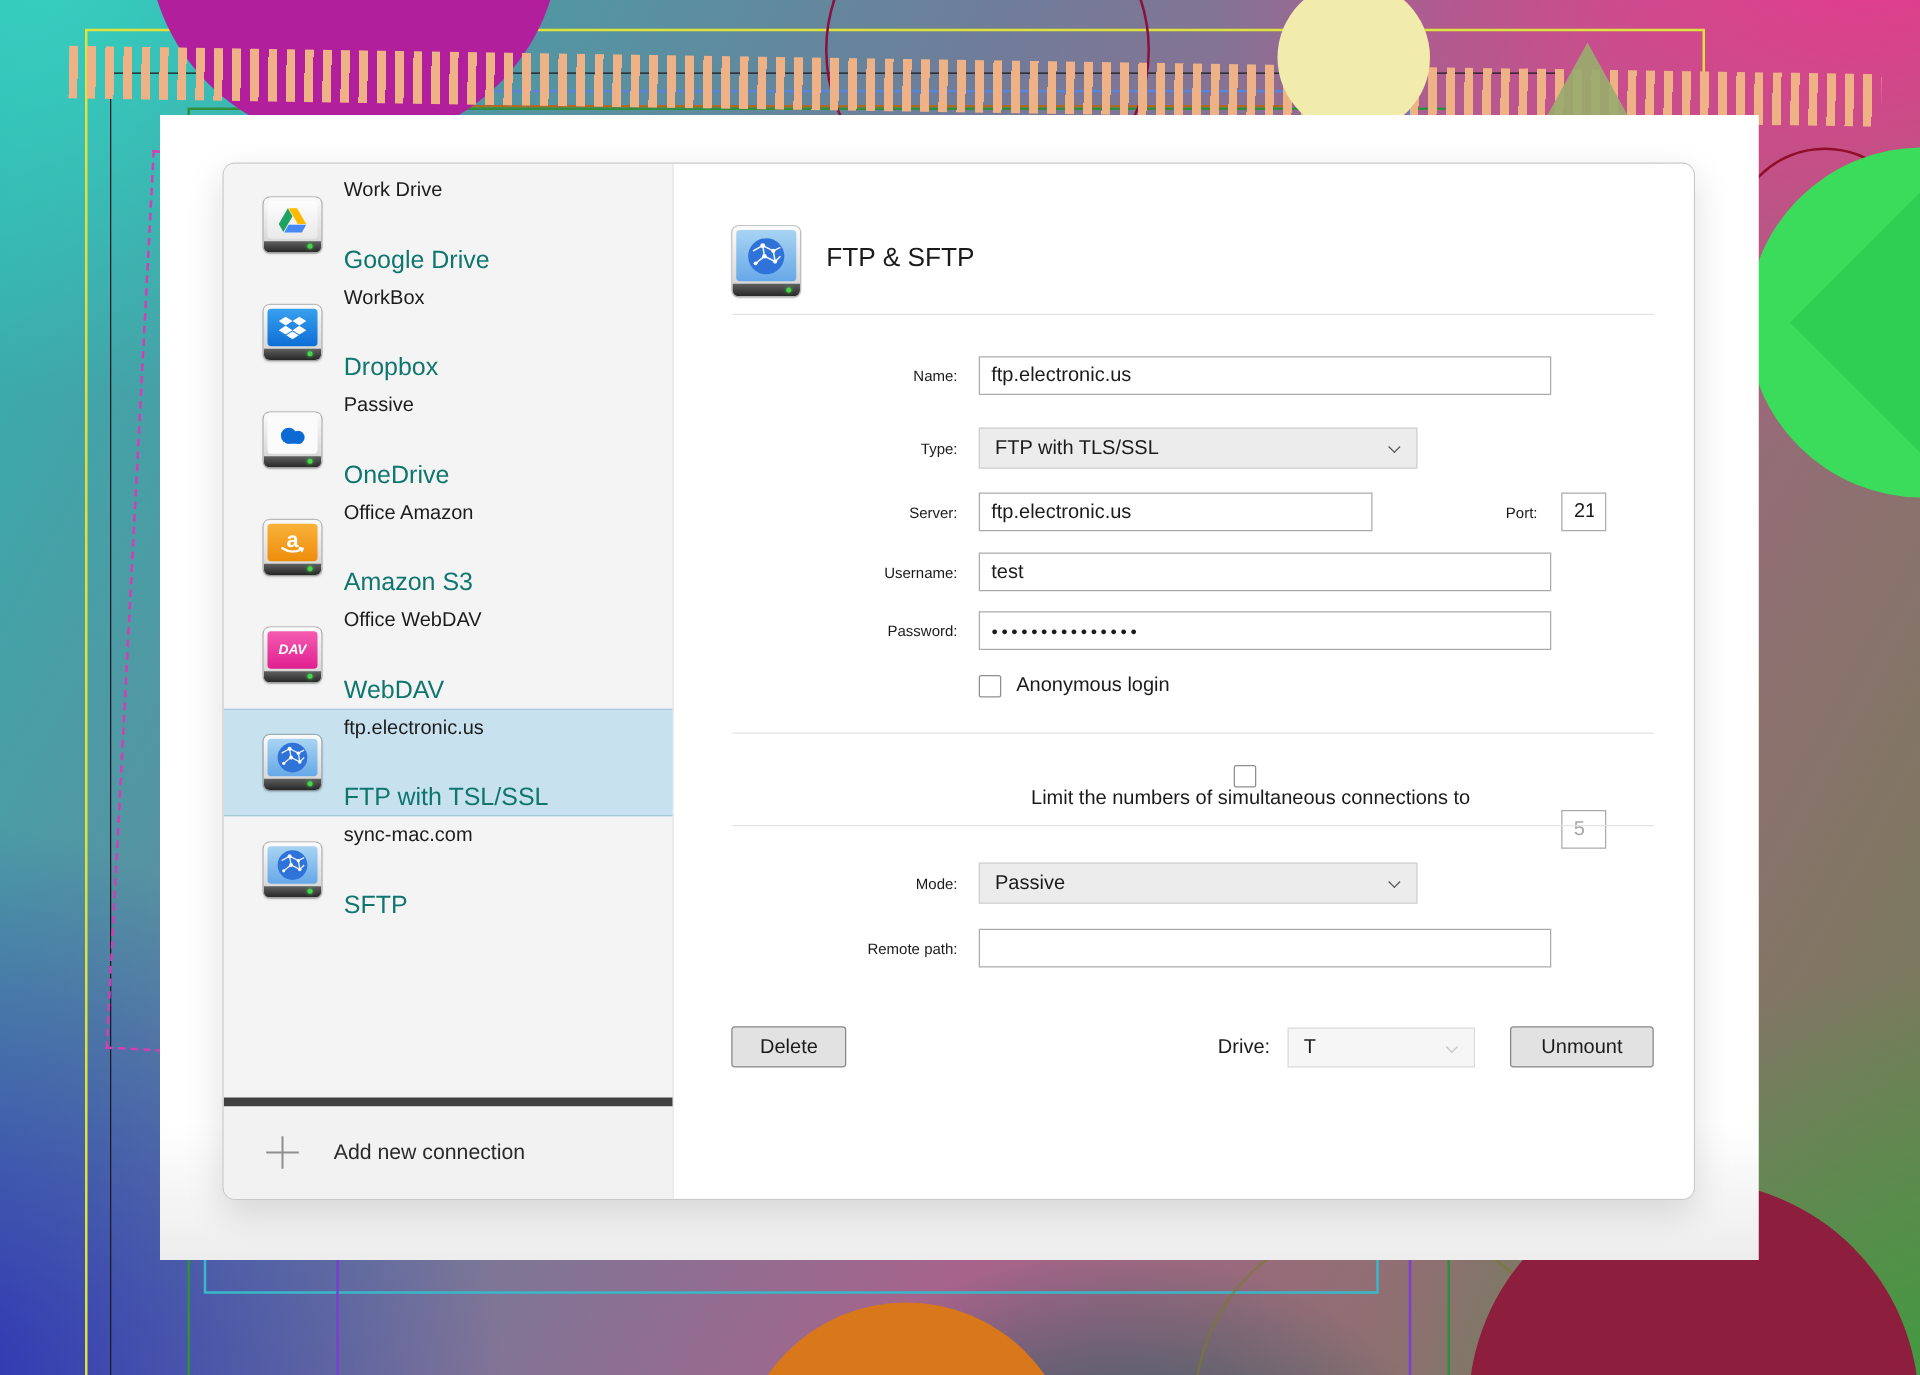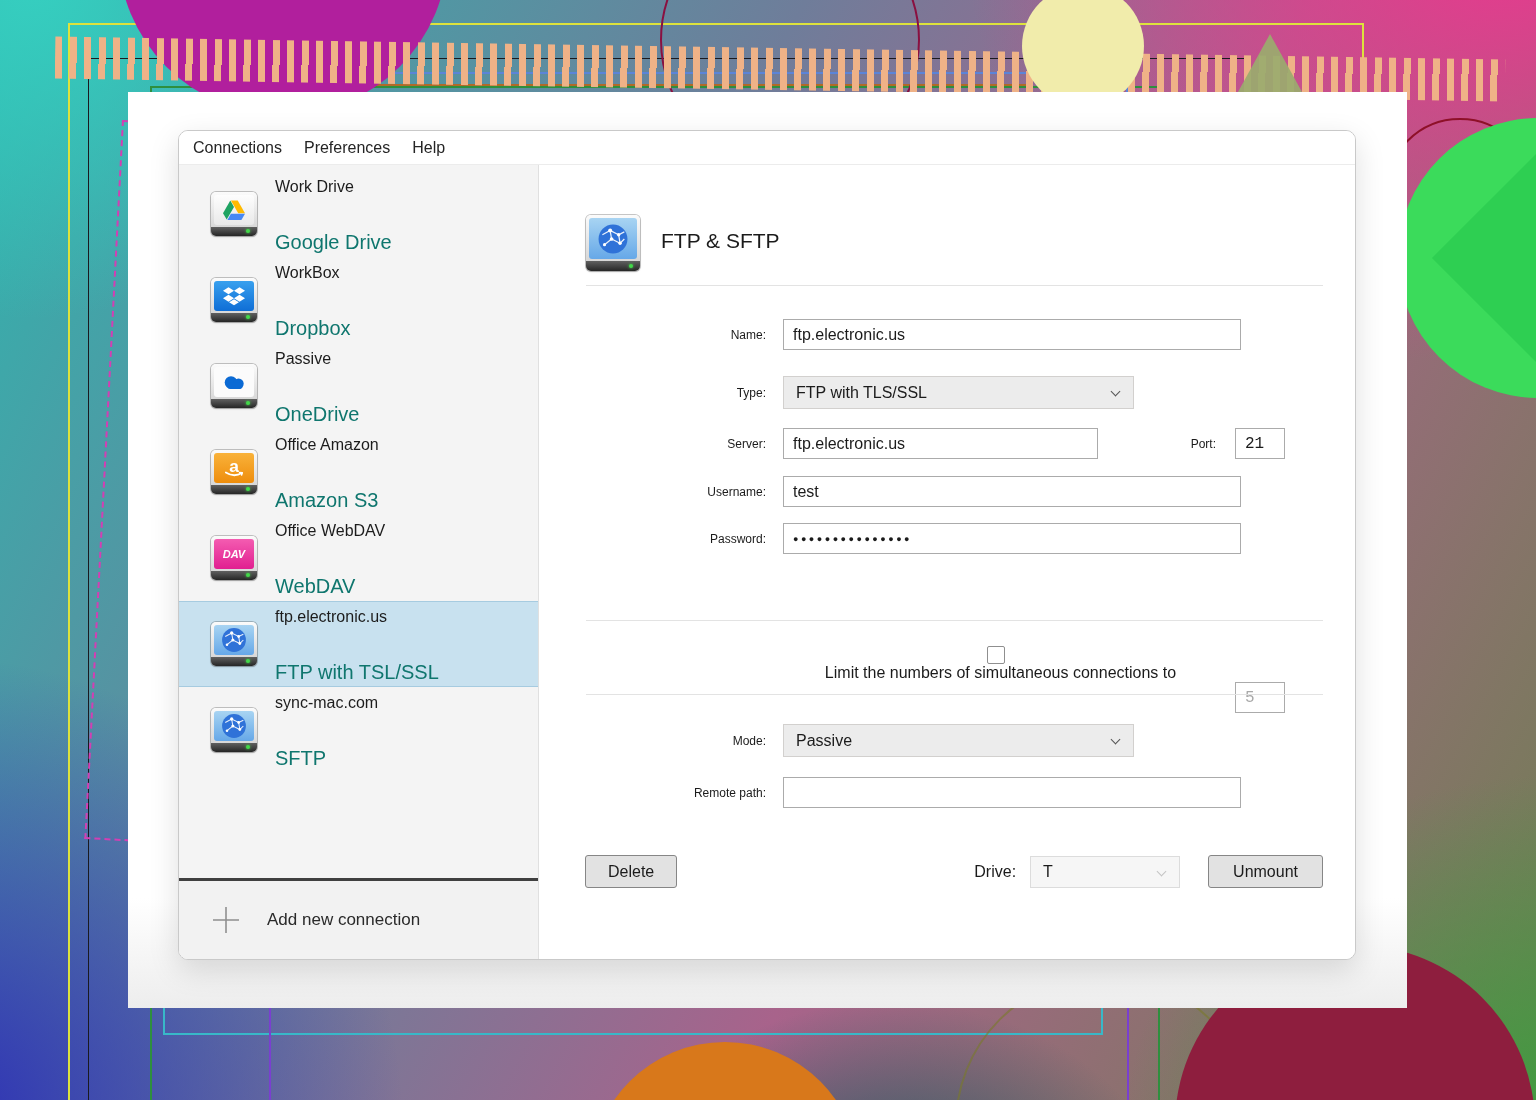--- a/index.html
+++ b/index.html
@@ -63,21 +63,21 @@
 
   
   .sidebar { width:360px; flex:0 0 360px; background:#f4f4f4; border-right:1px solid #e0e0e0;
     position:relative; padding-top:6px; }
   .sitem { height:86px; display:flex; align-items:center; padding-left:32px; }
   .sitem.selected { background:#c8e1ef; border-top:1px solid #a6cbe0; border-bottom:1px solid #a6cbe0;
     margin-left:-0px; }
   .sitem .txt { margin-left:18px; }
   .sitem .t1 { font-size:16px; color:#1c1c1c; line-height:26px; }
   .sitem .t2 { font-size:20px; color:#0f766e; line-height:26px;margin-top:29px; }
-  .add-row { position:absolute; left:0; right:0; bottom:0; height:81px; border-top:3px solid #404040;
+  .add-row { position:absolute; left:0; right:0; bottom:0; height:81px; border-top:7px solid #404040;
     display:flex; align-items:center; padding-left:32px; background:#f2f2f2; }
   .add-row .plus { width:30px; height:30px; }
   .add-row .lbl { margin-left:26px; font-size:17px; color:#2a2a2a; }
 
   
   .drive { position:relative; width:46px; height:44px; border-radius:5px; flex:0 0 auto;
     background:linear-gradient(180deg,#fbfbfb,#cfcfcf); box-shadow:0 0 0 1px rgba(0,0,0,.22), 0 1px 2px rgba(0,0,0,.18); overflow:hidden; }
   .drive .face { position:absolute; left:3px; right:3px; top:3px; bottom:11px; border-radius:3px;
     display:flex; align-items:center; justify-content:center; overflow:hidden; }
   .drive .strip { position:absolute; left:0; right:0; bottom:0; height:9px;
@@ -97,21 +97,21 @@
 
   
   .main { position:relative; flex:1; background:#fff; }
   .hdr-icon { position:absolute; left:47px; top:50px; }
   .hdr-title { position:absolute; left:122px; top:64px; font-size:21px; color:#1b1b1b; }
   .hr { position:absolute; left:47px; width:737px; border-top:1px solid #e3e3e3; }
   .frow { position:absolute; left:0; width:746px; display:flex; align-items:center; }
   .flabel { width:244px; padding-right:17px; text-align:right; font-size:12px; color:#1b1b1b; flex:0 0 auto; }
   .tinput { height:31px; border:1px solid #ababab; background:#fff; font-size:16px; color:#1b1b1b;
     padding:0 9px; font-family:"Liberation Sans", sans-serif; outline:none; }
-  .w-full { width:458px; } .w-mid { width:315px; } .w-sm { width:50px;font-family:Liberation Mono, monospace; }
+  .w-full { width:458px; } .w-mid { width:315px; } .w-sm { width:36px; }
   .pw { font-size:9px; letter-spacing:2.5px; font-weight:bold; }
   .num-dim { color:#a8a8a8; }
   .dropdown { position:relative; width:351px; height:33px; background:#ececec; border:1px solid #d2d0ce;
     display:flex; align-items:center; padding:0 12px; font-size:16px; color:#1b1b1b; }
   .chev { position:absolute; right:14px; top:11px; width:7px; height:7px;
     border-right:1.6px solid #555; border-bottom:1.6px solid #555; transform:rotate(45deg); }
   .chev.dim { border-color:#c4c4c4; }
   .cb { width:18px; height:18px; border:1.6px solid #8f8f8f; border-radius:2px; background:#fff; flex:0 0 auto; }
   .cb-label { margin-left:12px; font-size:16px; color:#1b1b1b; }
   .row-anon { padding-left:244px; }
@@ -149,25 +149,20 @@
   <div class="shape c-green"></div>
   <div class="shape ring-olive"></div>
   <div class="shape c-maroon"></div>
   <div class="shape c-orange"></div>
 
   <div class="canvas">
 
     <div class="window">
 
 
-      <div class="menubar">
-        <span class="menu-item">Connections</span>
-        <span class="menu-item">Preferences</span>
-        <span class="menu-item">Help</span>
-      </div>
 
       <div class="winbody">
 
         <aside class="sidebar">
 
           <div class="sitem">
             <div class="drive">
               <div class="face face-gdrive">
                 <svg width="24" height="21" viewBox="0 0 24 21">
                   <path fill="#1ea362" d="M8.3 0.6 L1 13.2 L4.7 19.6 L12 7 Z"></path>
@@ -370,20 +365,24 @@
           <div class="frow" style="top:311px">
             <span class="flabel">Username:</span>
             <input class="tinput w-full" type="text" value="test" style="">
           </div>
 
           <div class="frow" style="top:358px">
             <span class="flabel">Password:</span>
             <input class="tinput w-full pw" type="text" value="●●●●●●●●●●●●●●●" style="">
           </div>
 
+          <div class="frow row-anon" style="top:409px">
+            <span class="cb"></span>
+            <span class="cb-label">Anonymous login</span>
+          </div>
 
           <div class="hr" style="top:455px"></div>
 
           <div class="frow row-limit" style="top:481px">
             <span class="cb"></span>
             <span class="cb-label">Limit the numbers of simultaneous connections to</span>
             <input class="tinput w-sm num-dim" type="text" value="5" style="">
           </div>
 
           <div class="hr" style="top:529px"></div>

